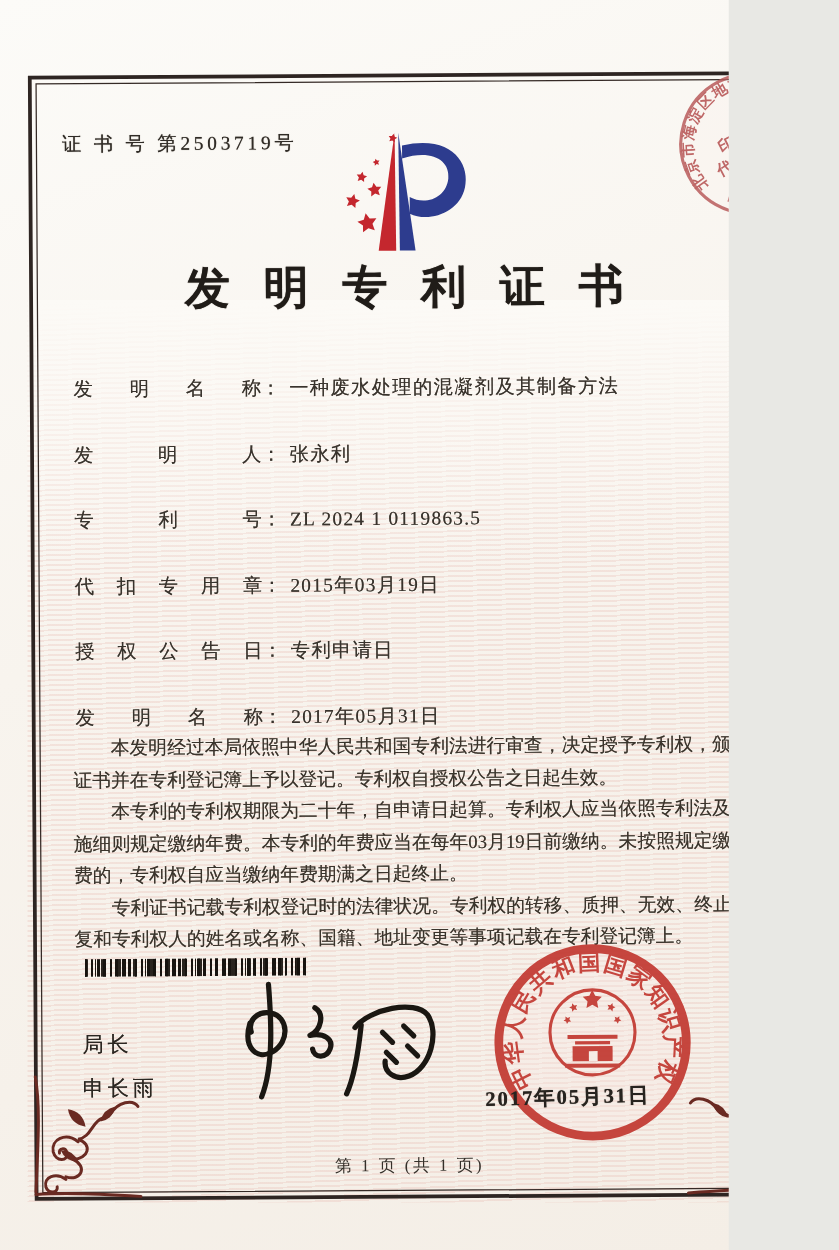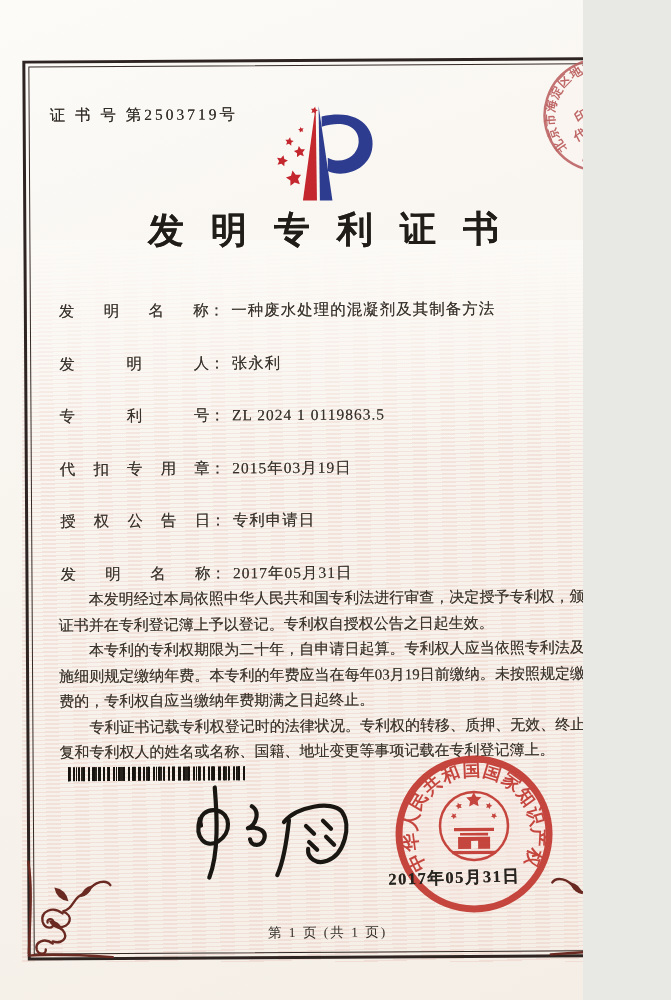--- a/index.html
+++ b/index.html
@@ -155,20 +155,24 @@
     </div>
 
     <div class="paras">
       <p>本发明经过本局依照中华人民共和国专利法进行审查，决定授予专利权，颁发本证书并在专利登记簿上予以登记。专利权自授权公告之日起生效。</p>
       <p>本专利的专利权期限为二十年，自申请日起算。专利权人应当依照专利法及其实施细则规定缴纳年费。本专利的年费应当在每年03月19日前缴纳。未按照规定缴纳年费的，专利权自应当缴纳年费期满之日起终止。</p>
       <p>专利证书记载专利权登记时的法律状况。专利权的转移、质押、无效、终止、恢复和专利权人的姓名或名称、国籍、地址变更等事项记载在专利登记簿上。</p>
     </div>
 
     <div class="barcode"></div>
 
+    <div class="signer">
+      <div>局长</div>
+      <div>申长雨</div>
+    </div>
 
     <svg class="sig-svg" width="180" height="105" viewBox="0 0 180 105">
       <g stroke="#1a1712" fill="none" stroke-width="4.2" stroke-linecap="round" stroke-linejoin="round">
         <path d="M16,38 C10,58 22,68 34,61 C48,53 47,33 33,30 C23,28 14,35 17,45"></path>
         <path d="M31,7 C33,34 35,72 25,97"></path>
         <path d="M68,26 C76,31 73,44 64,48 C75,46 83,51 80,59 C77,67 67,66 66,59"></path>
         <path d="M100,42 C112,27 148,20 158,32 C168,46 160,75 143,81 C132,85 123,78 124,69"></path>
         <path d="M105,40 C103,58 100,80 93,95"></path>
         <path d="M122,46 l8,8"></path>
           <path d="M139,41 l8,8"></path>

